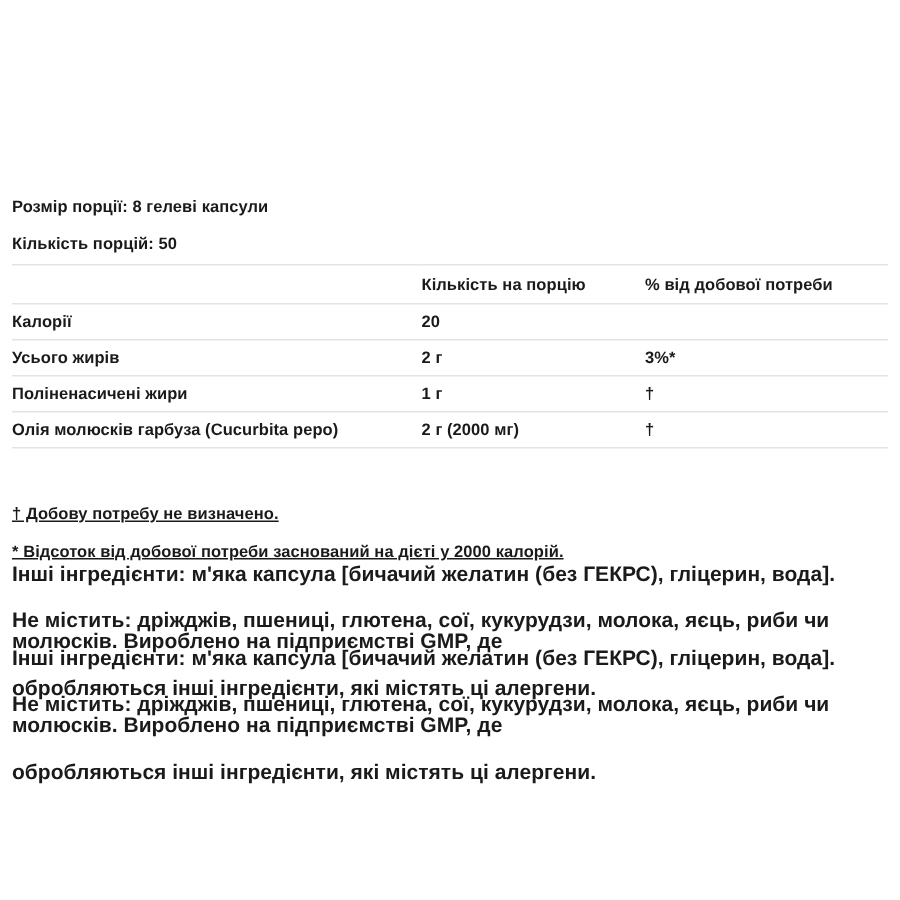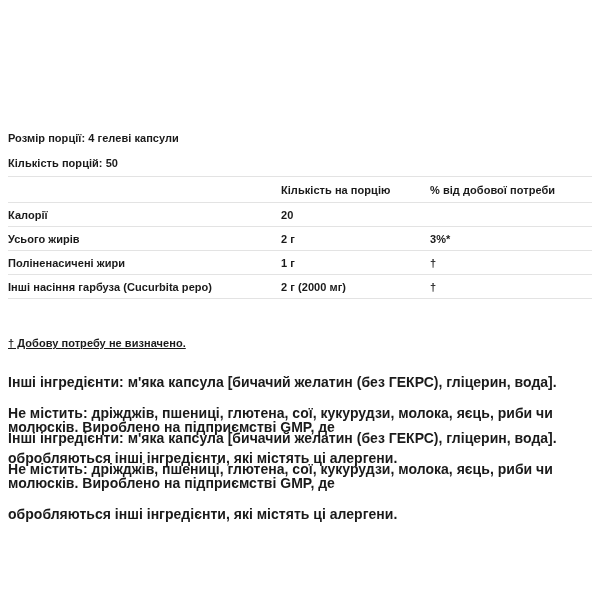--- a/index.html
+++ b/index.html
@@ -118,21 +118,21 @@
   .ing-line + .ing-line {
     margin-top: 16px;
   }
 </style>
 </head>
 <body>
 
 <div class="panel">
 
   <div class="serving-block">
-    <p class="serving-line">Розмір порції: 4 гелеві капсули</p>
+    <p class="serving-line">Розмір порції: 8 гелеві капсули</p>
     <p class="serving-line">Кількість порцій: 50</p>
   </div>
 
   <table class="facts-table">
     <colgroup>
       <col class="c-name">
       <col class="c-amount">
       <col class="c-dv">
     </colgroup>
     <thead>
@@ -152,29 +152,30 @@
         <td>Усього жирів</td>
         <td>2 г</td>
         <td>3%*</td>
       </tr>
       <tr>
         <td>Поліненасичені жири</td>
         <td>1 г</td>
         <td>†</td>
       </tr>
       <tr>
-        <td>Інші насіння гарбуза (Cucurbita pepo)</td>
+        <td>Олія молюсків гарбуза (Cucurbita pepo)</td>
         <td>2 г (2000 мг)</td>
         <td>†</td>
       </tr>
     </tbody>
   </table>
 
   <div class="notes">
     <p class="note-line">† Добову потребу не визначено.</p>
+    <p class="note-line">* Відсоток від добової потреби заснований на дієті у 2000 калорій.</p>
   </div>
 
   <div class="ingredients ing-1">
     <p class="ing-line">Інші інгредієнти: м'яка капсула [бичачий желатин (без ГЕКРС), гліцерин, вода].</p>
     <p class="ing-line">Не містить: дріжджів, пшениці, глютена, сої, кукурудзи, молока, яєць, риби чи молюсків. Вироблено на підприємстві GMP, де</p>
     <p class="ing-line">обробляються інші інгредієнти, які містять ці алергени.</p>
   </div>
 
   <div class="ingredients ing-2">
     <p class="ing-line">Інші інгредієнти: м'яка капсула [бичачий желатин (без ГЕКРС), гліцерин, вода].</p>

